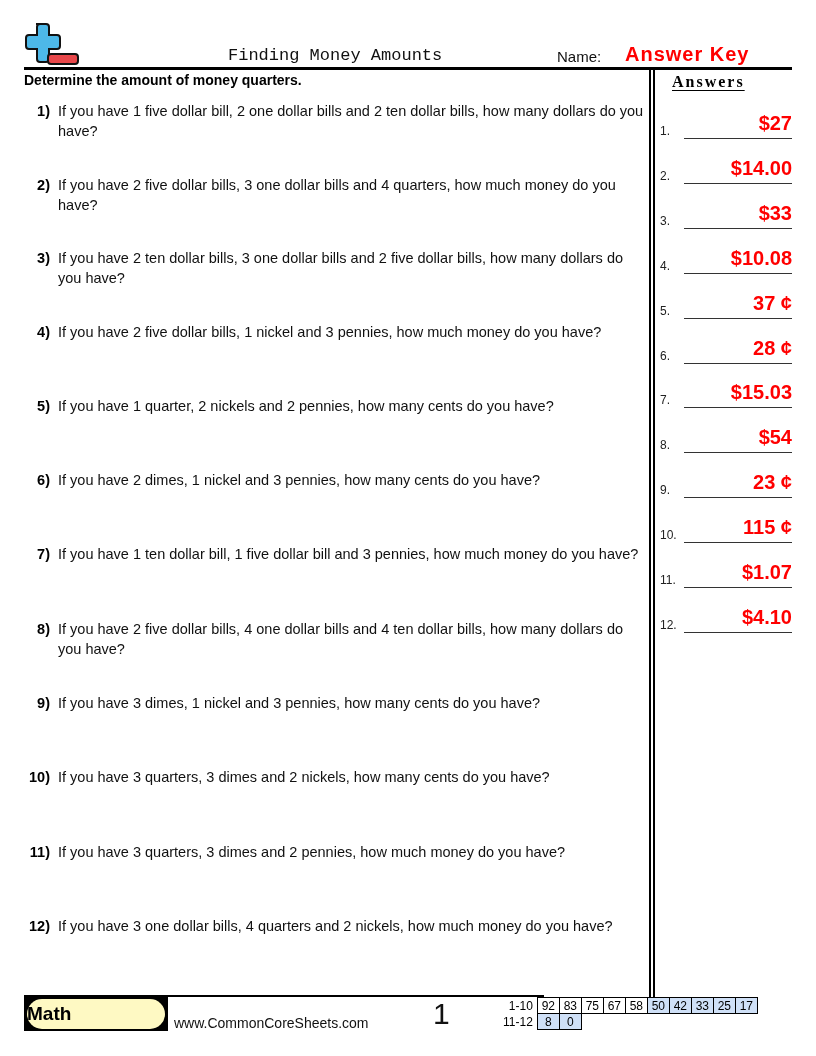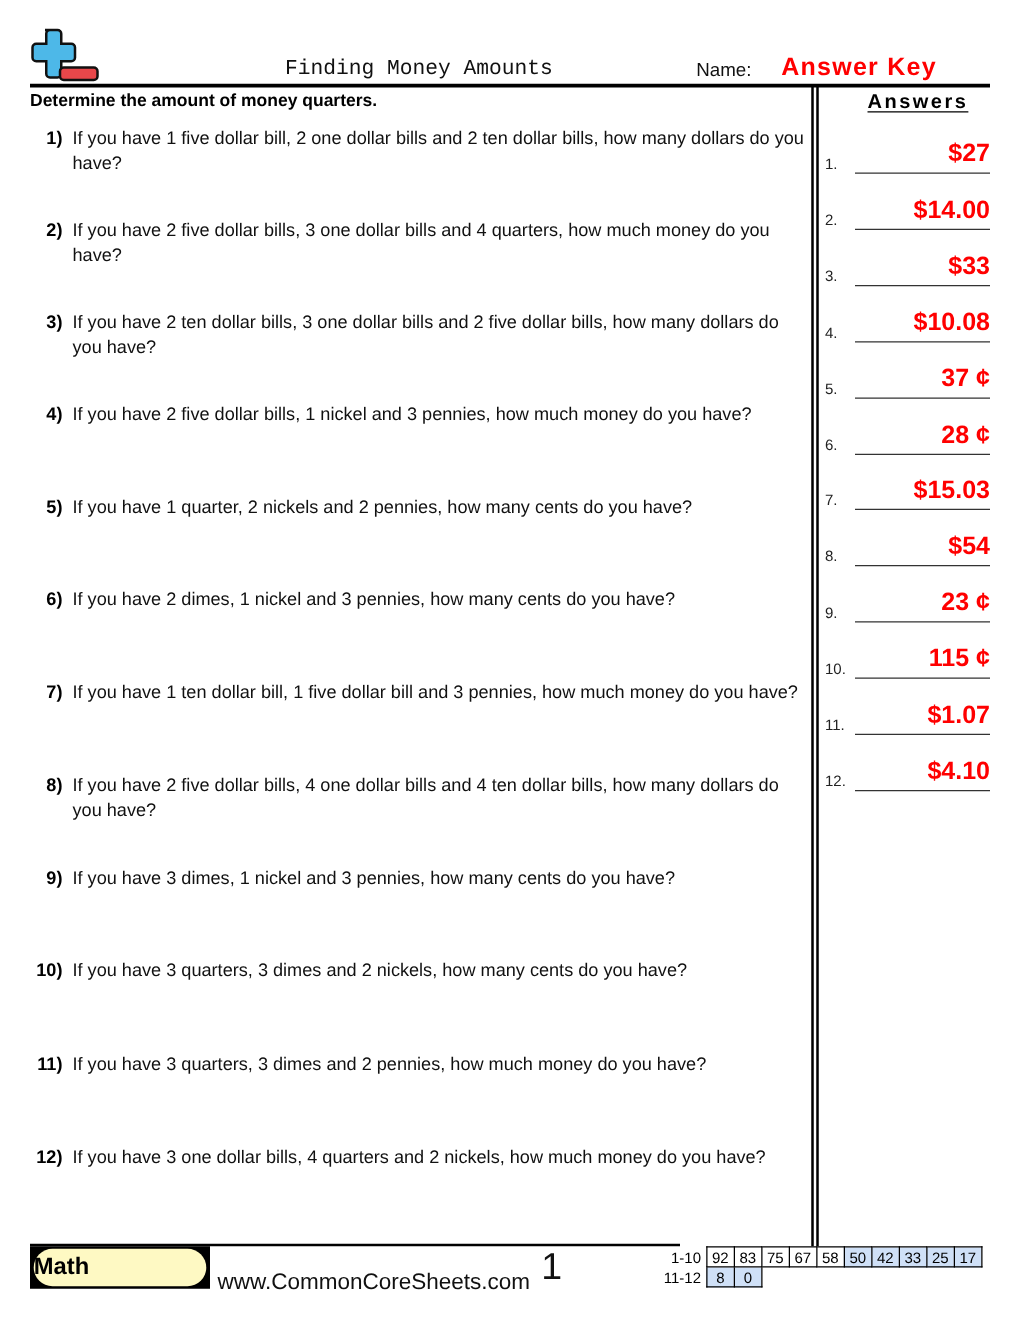--- a/index.html
+++ b/index.html
@@ -12,41 +12,41 @@
     .name-label { position: absolute; left: 557px; top: 48px; font-size: 15px; color: #111; }
     .name-value { position: absolute; left: 625px; top: 43px; font-size: 20px; font-weight: bold; color: #ff0000; letter-spacing: 1px; }
 
     .header-line { position: absolute; left: 24px; top: 67px; width: 768px; height: 3px; background: #000; }
 
     .instructions { position: absolute; left: 24px; top: 72px; font-size: 14px; font-weight: bold; }
 
     .divider { position: absolute; left: 649px; top: 69px; width: 6px; height: 928px;
                border-left: 2px solid #000; border-right: 2px solid #000; }
 
-    .answers-title { position: absolute; left: 694px; top: 73px; font-size: 16px; font-weight: bold;
-                     letter-spacing: 2px; text-decoration: underline; text-underline-offset: 3px; }
+    .answers-title { position: absolute; left: 672px; top: 73px; font-size: 16px; font-weight: bold;
+                     letter-spacing: 2px; text-decoration: underline; text-underline-offset: 3px; font-family: Liberation Serif, serif; }
 
     .question { position: absolute; left: 24px; width: 625px; font-size: 14.5px; line-height: 20px; display: flex; }
     .q-num { width: 34px; text-align: right; font-weight: bold; padding-right: 8px; flex-shrink: 0; }
     .q-text { flex: 1; color: #111; }
 
     .answer-row { position: absolute; left: 660px; width: 132px; height: 30px; }
     .answer-num { position: absolute; left: 0; bottom: 1px; font-size: 12px; color: #222; }
     .answer-line { position: absolute; left: 24px; right: 0; bottom: 0; height: 1.5px; background: #333; }
     .answer-val { position: absolute; left: 24px; right: 0; bottom: 4px; text-align: right;
                   font-size: 20px; font-weight: bold; color: #ff0000; }
 
     .footer-line { position: absolute; left: 24px; top: 995px; width: 520px; height: 2px; background: #000; }
     .footer-left { position: absolute; left: 24px; top: 997px; width: 144px; height: 34px; background: #000; }
     .math-badge { position: absolute; left: 27px; top: 999px; width: 138px; height: 30px; background: #fef9c3;
                   border-radius: 15px; font-size: 19px; font-weight: bold; line-height: 30px; }
-    .site { position: absolute; left: 174px; top: 1015px; font-size: 18px; color: #111; }
+    .site { position: absolute; left: 174px; top: 1015px; font-size: 14px; color: #111; }
     .page-num { position: absolute; left: 433px; top: 997px; font-size: 30px; color: #111; }
 
-    .score-table { position: absolute; left: 528px; top: 997px; border-collapse: collapse; font-size: 12px; }
+    .score-table { position: absolute; left: 500px; top: 997px; border-collapse: collapse; font-size: 12px; }
     .score-table td { height: 16px; text-align: center; padding: 0 3px; }
     .score-table td.row-label { text-align: right; padding-right: 4px; border: none; }
     .score-table td.cell { border: 1px solid #000; min-width: 22px; }
     .score-table td.hl { background: #cfe0f7; }
   </style>
 </head>
 <body>
 
 <svg class="logo" viewBox="0 0 56 44">
   <path d="M12 2 h10 a3 3 0 0 1 3 3 v8 h8 a3 3 0 0 1 3 3 v8 a3 3 0 0 1 -3 3 h-8 v10 a3 3 0 0 1 -3 3 h-6 a3 3 0 0 1 -3 -3 v-10 h-8 a3 3 0 0 1 -3 -3 v-8 a3 3 0 0 1 3 -3 h8 v-8 a3 3 0 0 1 3 -3z" fill="#4db8e8" stroke="#111" stroke-width="2"></path>

